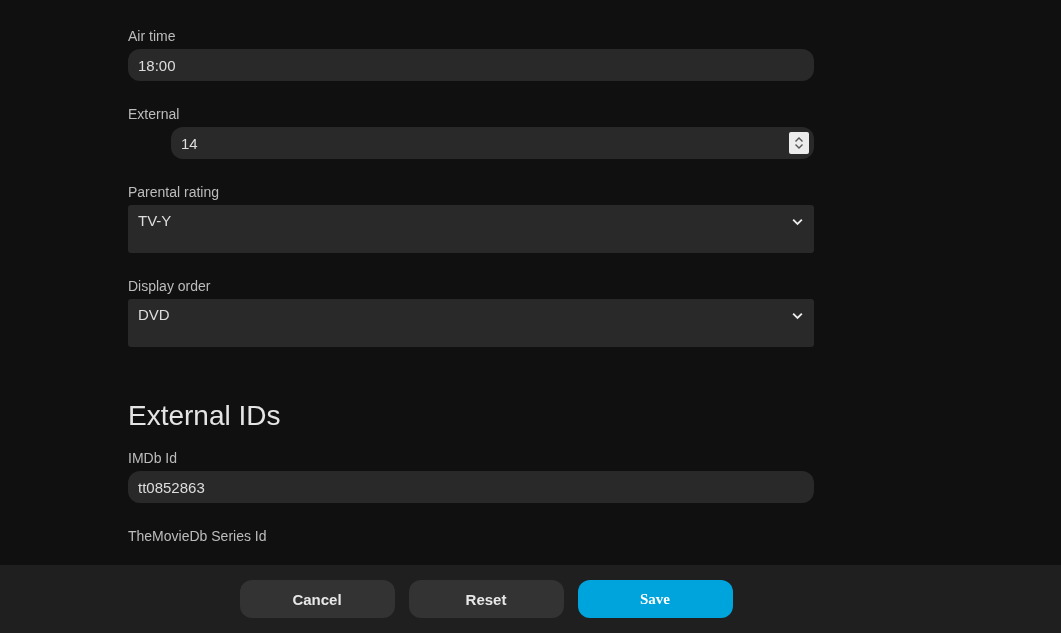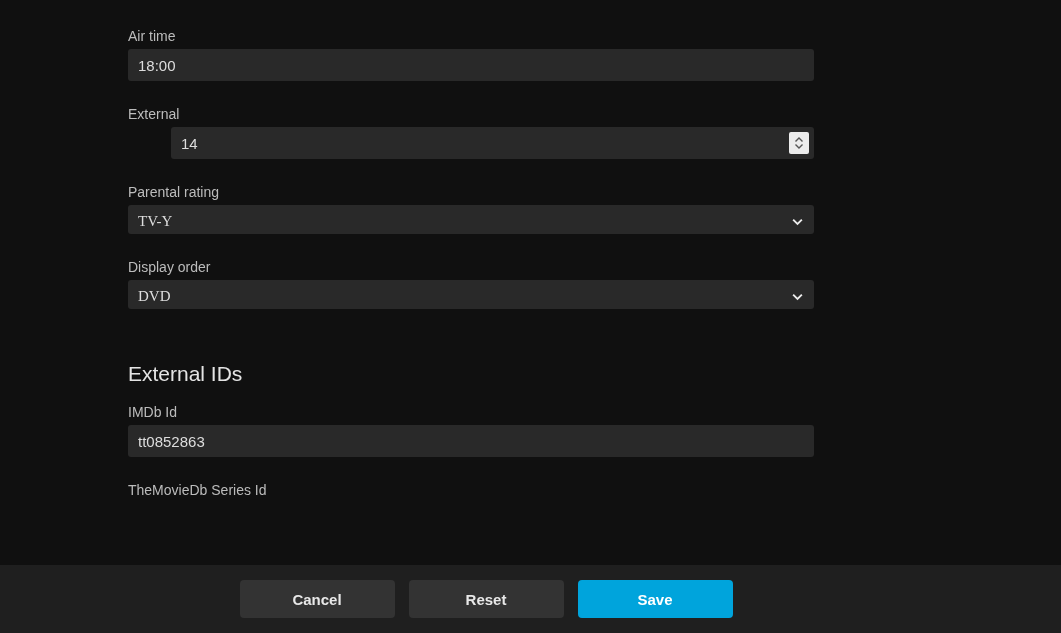--- a/index.html
+++ b/index.html
@@ -23,21 +23,21 @@
     line-height: 14px;
     color: #bcbcbc;
     margin-bottom: 6px;
   }
   .text-input {
     position: relative;
     width: 100%;
     height: 32px;
     background: #292929;
     border: none;
-    border-radius: 3px;
+    border-radius: 12px;
     color: #dddddd;
     font-size: 15px;
     font-family: "Liberation Sans", sans-serif;
     padding: 0 10px;
     outline: none;
     display: block;
   }
   .input-wrap { position: relative; padding-left: 43px; }
   .spinner {
     position: absolute;
@@ -50,31 +50,30 @@
     display: flex;
     flex-direction: column;
     align-items: center;
     justify-content: center;
     cursor: pointer;
   }
   .spinner svg { display: block; }
   .select-box {
     position: relative;
     width: 100%;
-    height: 29px;
+    height: 48px;
     background: #292929;
     border-radius: 3px;
     color: #dddddd;
     font-size: 15px;
     line-height: 32px;
     padding: 0 34px 0 10px;
     cursor: pointer;
     white-space: nowrap;
     overflow: hidden;
-    font-family: Liberation Serif, serif;
   }
   .select-box .chevron {
     position: absolute;
     right: 9px;
     top: 9px;
     pointer-events: none;
   }
   .two-col {
     display: flex;
     gap: 24px;
@@ -82,21 +81,21 @@
   }
   .two-col .col { flex: 1; }
   .helper-text {
     margin-top: 7px;
     font-size: 14px;
     color: #848484;
   }
   .section-heading {
     margin-top: 53px;
     margin-bottom: 19px;
-    font-size: 21px;
+    font-size: 28px;
     font-weight: 500;
     color: #e4e4e4;
   }
   .footer-bar {
     position: absolute;
     left: 0;
     bottom: 0;
     width: 1061px;
     height: 68px;
     background: #1f1f1f;
@@ -108,31 +107,32 @@
     height: 100%;
     display: flex;
     align-items: center;
     justify-content: center;
     gap: 14px;
   }
   .btn {
     width: 155px;
     height: 38px;
     border: none;
-    border-radius: 4px;
+    border-radius: 12px;
     font-family: "Liberation Sans", sans-serif;
     font-size: 15px;
     font-weight: 700;
     color: #e8e8e8;
     background: #333333;
     cursor: pointer;
   }
   .btn-save {
     background: #00a4dc;
     color: #ffffff;
+    font-family: Liberation Serif, serif;
   }
 </style>
 </head>
 <body>
 
 <div class="form-area">
 
   <div class="field">
     <label class="field-label">Air time</label>
     <input class="text-input" type="text" value="18:00" style="">

